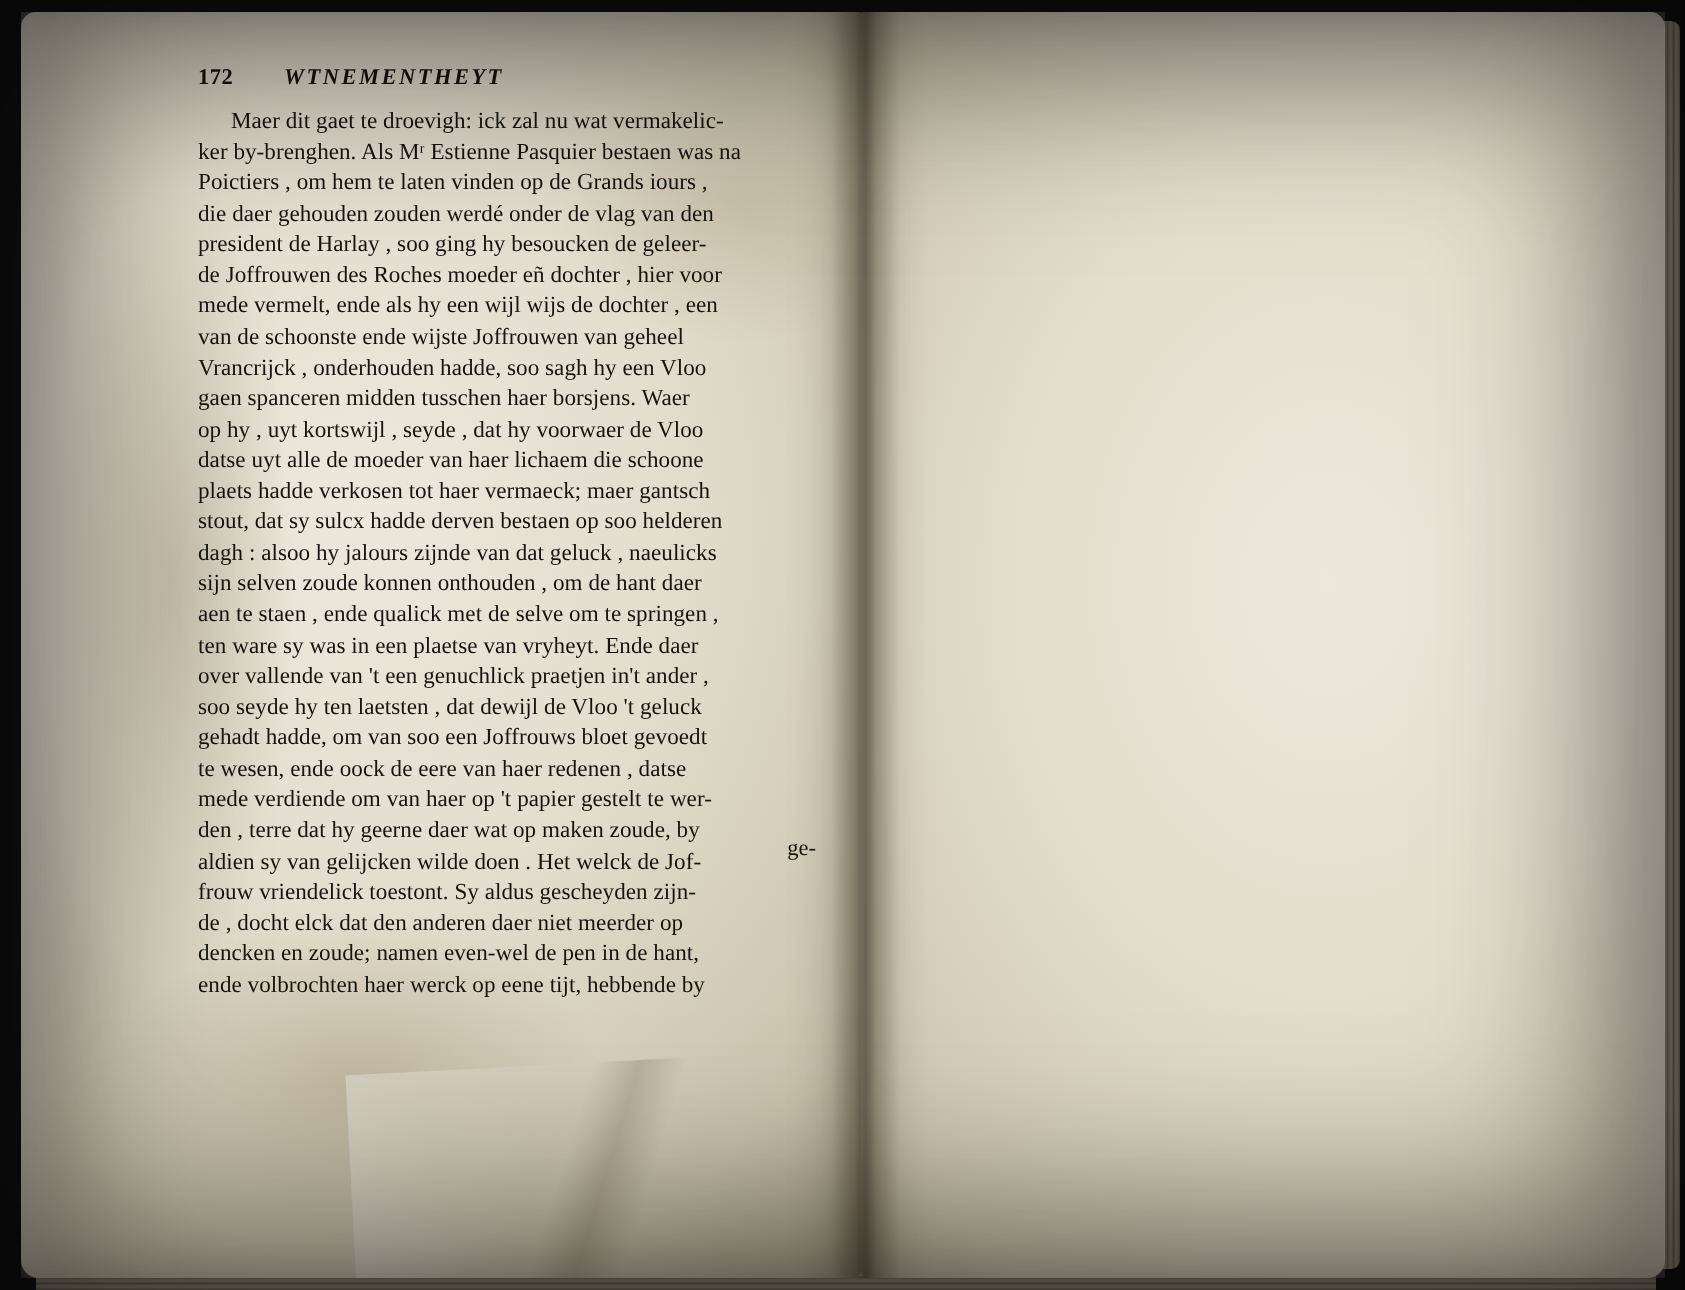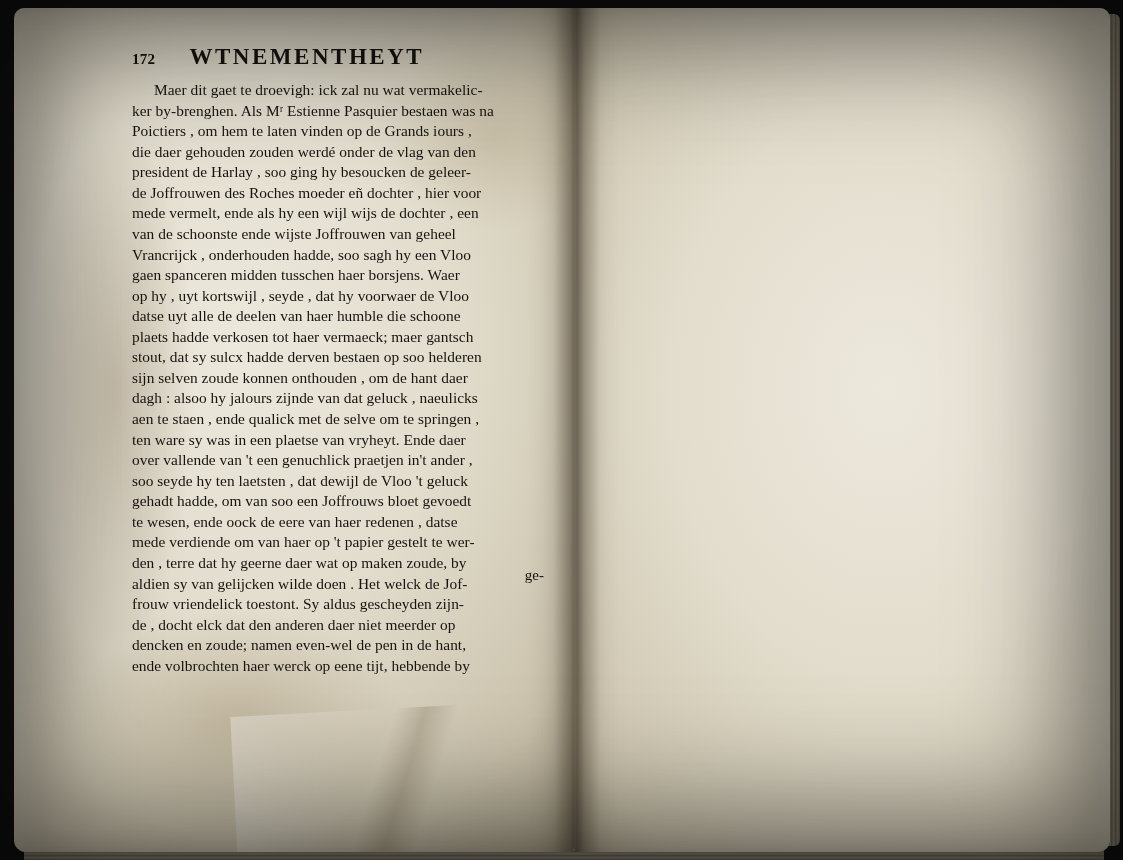--- a/index.html
+++ b/index.html
@@ -22,21 +22,20 @@
   
   .pages {
     position: absolute;
     left: 14px;
     top: 8px;
     width: 1096px;
     height: 844px;
     background:
       radial-gradient(ellipse 70% 60% at 22% 35%, #e8e4d8 0%, #ded9c9 45%, #cdc6b2 75%, #b9b099 100%);
     box-shadow: 0 0 28px 10px rgba(0,0,0,0.75) inset;
-    border-radius: 28px;
   }
   .page {
     position: absolute;
     top: 0;
     height: 844px;
     overflow: hidden;
   }
   .page.left {
     left: 0;
     width: 560px;
@@ -130,23 +129,24 @@
     letter-spacing: 0.06em;
     margin-bottom: 10px;
   }
   .hdr.left { justify-content: flex-start; }
   .folio {
     font-size: 15px;
     font-weight: bold;
     letter-spacing: 0.02em;
   }
   .runhead {
-    font-size: 23px;
+    font-size: 15px;
     font-weight: bold;
     letter-spacing: 0.11em;
+    font-style: italic;
   }
   .hdr.left .runhead { margin-left: 34px; }
 
   .verse {
     font-style: italic;
     font-size: 14.4px;
     line-height: 1.46;
     margin-left: 36px;
     letter-spacing: 0.01em;
   }
@@ -203,25 +203,25 @@
           <span class="ln">ker by-brenghen.  Als Mʳ Estienne Pasquier bestaen was na</span>
           <span class="ln">Poictiers , om hem te laten vinden op de Grands iours ,</span>
           <span class="ln">die daer gehouden zouden werdé onder de vlag van den</span>
           <span class="ln">president de Harlay , soo ging hy besoucken de geleer-</span>
           <span class="ln">de Joffrouwen des Roches moeder eñ dochter , hier voor</span>
           <span class="ln">mede vermelt, ende als hy een wijl wijs de dochter , een</span>
           <span class="ln">van de schoonste ende wijste Joffrouwen van geheel</span>
           <span class="ln">Vrancrijck , onderhouden hadde, soo sagh hy een Vloo</span>
           <span class="ln">gaen spanceren midden tusschen haer borsjens.  Waer</span>
           <span class="ln">op hy , uyt kortswijl , seyde , dat hy voorwaer de Vloo</span>
-          <span class="ln">datse uyt alle de deelen van haer humble die schoone</span>
+          <span class="ln">datse uyt alle de moeder van haer lichaem die schoone</span>
           <span class="ln">plaets hadde verkosen tot haer vermaeck; maer gantsch</span>
           <span class="ln">stout, dat sy sulcx hadde derven bestaen op soo helderen</span>
+          <span class="ln">dagh : alsoo hy jalours zijnde van dat geluck , naeulicks</span>
           <span class="ln">sijn selven zoude konnen onthouden , om de hant daer</span>
-          <span class="ln">dagh : alsoo hy jalours zijnde van dat geluck , naeulicks</span>
           <span class="ln">aen te staen , ende qualick met de selve om te springen ,</span>
           <span class="ln">ten ware sy was in een plaetse van vryheyt.  Ende daer</span>
           <span class="ln">over vallende van 't een genuchlick praetjen in't ander ,</span>
           <span class="ln">soo seyde hy ten laetsten , dat dewijl de Vloo 't geluck</span>
           <span class="ln">gehadt hadde, om van soo een Joffrouws bloet gevoedt</span>
           <span class="ln">te wesen, ende oock de eere van haer redenen , datse</span>
           <span class="ln">mede verdiende om van haer op 't papier gestelt te wer-</span>
           <span class="ln">den , terre dat hy geerne daer wat op maken zoude, by</span>
           <span class="ln">aldien sy van gelijcken wilde doen .  Het welck de Jof-</span>
           <span class="ln">frouw vriendelick toestont.  Sy aldus gescheyden zijn-</span>

